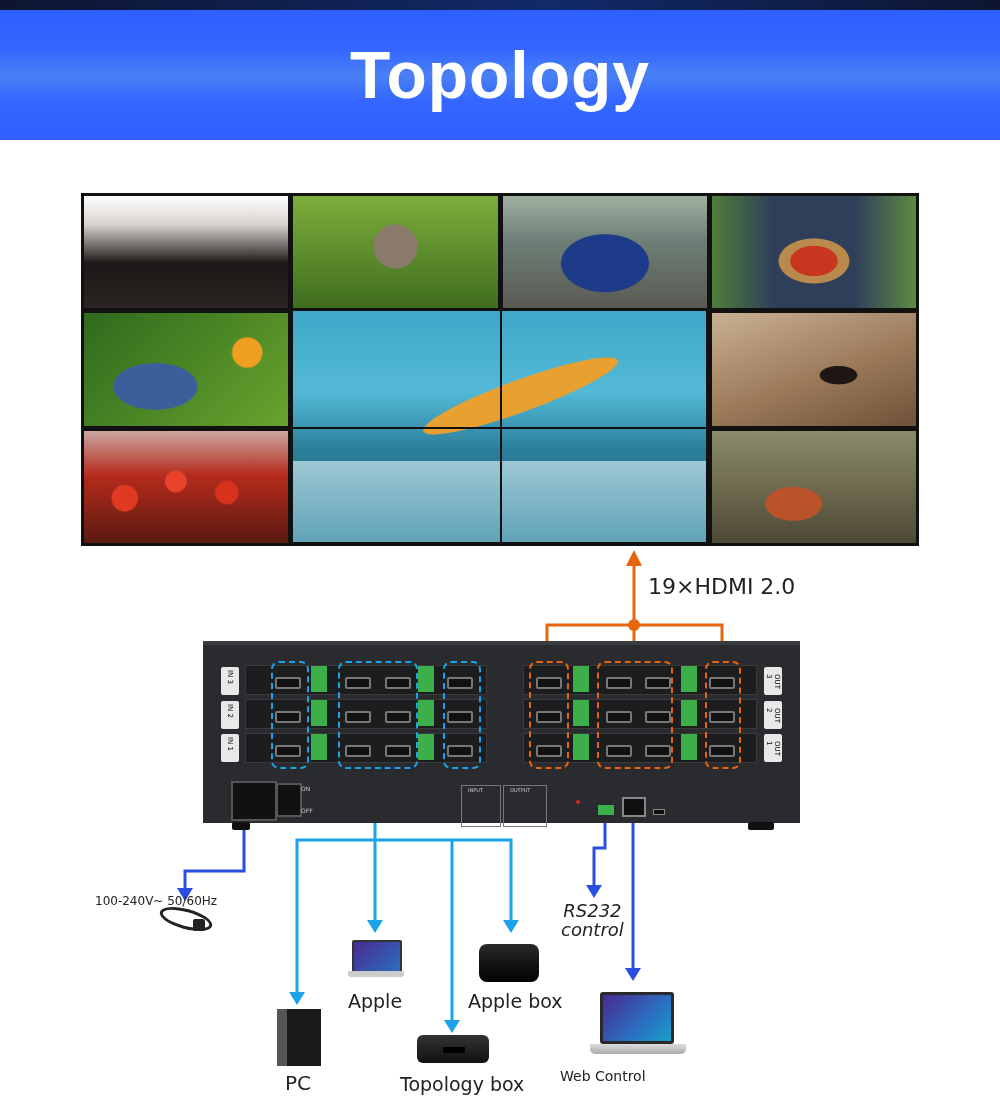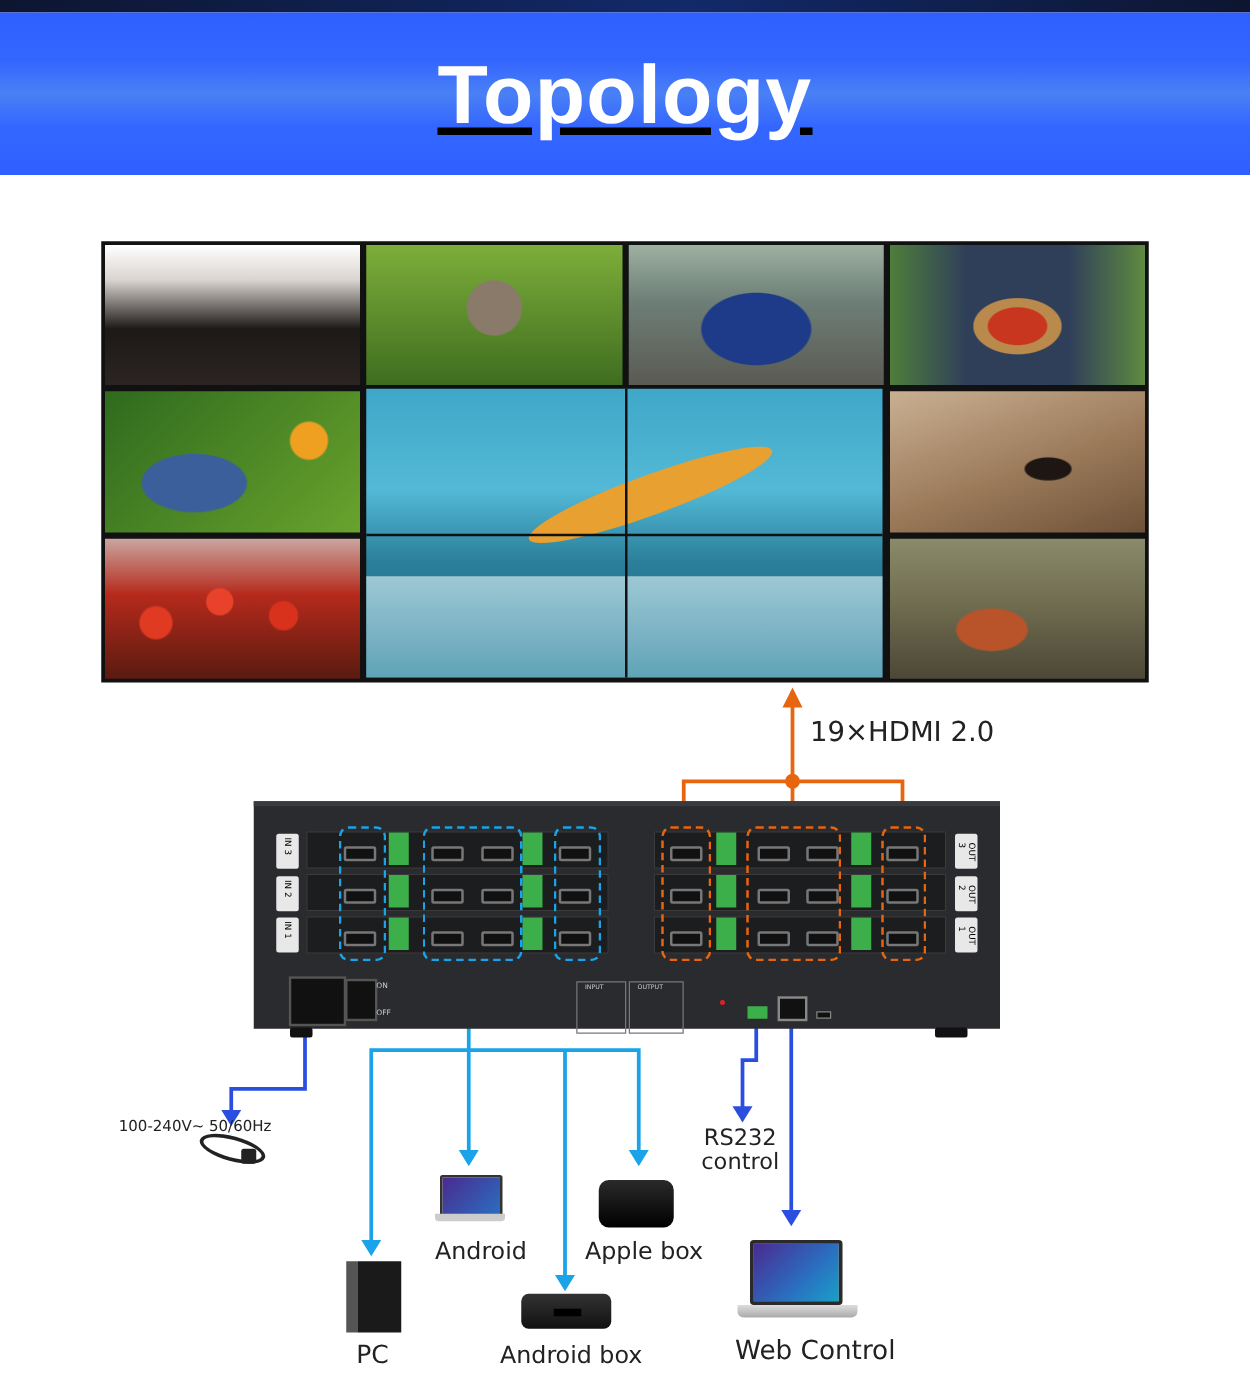--- a/index.html
+++ b/index.html
@@ -1,18 +1,18 @@
 <!DOCTYPE html>
 <html><head>
 <meta charset="utf-8">
 <style>
   html,body{margin:0;padding:0;}
   body{width:1000px;height:1110px;position:relative;overflow:hidden;background:#fff;font-family:"DejaVu Sans",sans-serif;}
   .topbar{position:absolute;left:0;top:0;width:1000px;height:10px;background:linear-gradient(90deg,#0d1530 0%,#122a6a 55%,#0d1530 100%);}
-  .banner{position:absolute;left:0;top:10px;width:1000px;height:130px;background:linear-gradient(180deg,#2f60ff 0%,#3466ff 30%,#4a80f5 50%,#3466ff 70%,#2f60ff 100%);display:flex;align-items:center;justify-content:center;text-decoration:underline;}
+  .banner{position:absolute;left:0;top:10px;width:1000px;height:130px;background:linear-gradient(180deg,#2f60ff 0%,#3466ff 30%,#4a80f5 50%,#3466ff 70%,#2f60ff 100%);display:flex;align-items:center;justify-content:center;}
   .banner h1{margin:0;color:#fff;font-family:"Liberation Sans",sans-serif;font-weight:bold;font-size:66px;letter-spacing:1px;}
   .videowall{position:absolute;left:81px;top:193px;width:838px;height:353px;background:#111;display:grid;grid-template-columns:repeat(4,1fr);grid-template-rows:repeat(3,1fr);gap:5px;padding:3px;box-sizing:border-box;}
   .tile{position:relative;overflow:hidden;}
   .wide{position:absolute;left:212px;top:118px;width:413px;height:231px;background:linear-gradient(180deg,#3fa7c8 0%,#53b9d6 35%,#2b7f9a 60%,#1e5f78 100%);}
   .label{position:absolute;color:#222;white-space:nowrap;}
   .chassis{position:absolute;left:203px;top:641px;width:597px;height:182px;background:#2a2b2e;border-top:4px solid #3a3b3e;box-sizing:border-box;}
   .card{position:absolute;height:28px;background:#1c1d1f;border:1px solid #3a3a3a;}
   .port{position:absolute;width:22px;height:8px;background:#111;border:2px solid #777;border-radius:2px;}
   .term{position:absolute;width:16px;height:26px;background:#3cae4a;}
   .tab{position:absolute;width:18px;height:28px;background:#e8e8e8;border-radius:2px;}
@@ -199,32 +199,32 @@
 </div>
 <div class="label" style="left:95px;top:894px;font-size:12px;">100-240V~ 50/60Hz</div>
 
 <div style="position:absolute;left:277px;top:1009px;width:44px;height:57px;background:linear-gradient(90deg,#555 0 22%,#1a1a1a 22% 100%);"></div>
 <div class="label" style="left:285px;top:1071px;font-size:20px;">PC</div>
 
 <div style="position:absolute;left:348px;top:940px;width:56px;height:38px;">
   <div style="position:absolute;left:4px;top:0;width:46px;height:30px;background:linear-gradient(135deg,#4a2a90,#2a6fc0);border:2px solid #333;border-radius:2px;"></div>
   <div style="position:absolute;left:0;top:31px;width:56px;height:6px;background:#ccc;border-radius:0 0 3px 3px;"></div>
 </div>
-<div class="label" style="left:348px;top:990px;font-size:19px;">Android</div>
+<div class="label" style="left:348px;top:990px;font-size:19px;">Apple</div>
 
 <div style="position:absolute;left:417px;top:1035px;width:72px;height:28px;background:linear-gradient(180deg,#333,#111);border-radius:6px;">
   <div style="position:absolute;left:26px;top:12px;width:22px;height:6px;background:#000;color:#e33;font-size:5px;"></div>
 </div>
-<div class="label" style="left:400px;top:1073px;font-size:19px;">Android box</div>
+<div class="label" style="left:400px;top:1073px;font-size:19px;">Topology box</div>
 
 <div style="position:absolute;left:479px;top:944px;width:60px;height:38px;background:linear-gradient(180deg,#2a2a2a,#000);border-radius:8px;"></div>
 <div class="label" style="left:468px;top:990px;font-size:19px;">Apple box</div>
 
-<div class="label" style="left:561px;top:901px;font-size:18px;text-align:center;line-height:19px;">
+<div class="label" style="left:561px;top:901px;font-size:18px;text-align:center;line-height:19px;font-style:italic;">
   <div>RS232</div>
   <div>control</div>
 </div>
 
 <div style="position:absolute;left:590px;top:992px;width:96px;height:66px;">
   <div style="position:absolute;left:10px;top:0;width:74px;height:52px;background:linear-gradient(135deg,#4a2a90,#2a6fc0 60%,#18a0c8);border:3px solid #2a2a2a;border-radius:3px;box-sizing:border-box;"></div>
   <div style="position:absolute;left:0;top:52px;width:96px;height:10px;background:linear-gradient(180deg,#ddd,#aaa);border-radius:0 0 5px 5px;"></div>
 </div>
-<div class="label" style="left:588px;top:1068px;font-size:21px;">Web Control</div>
+<div class="label" style="left:560px;top:1068px;font-size:14px;">Web Control</div>
 
 </body></html>

